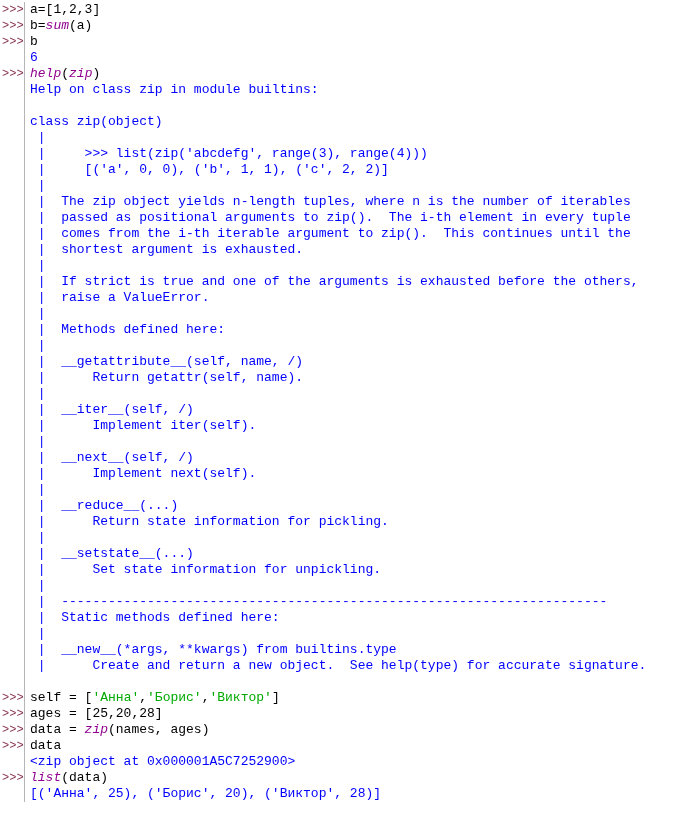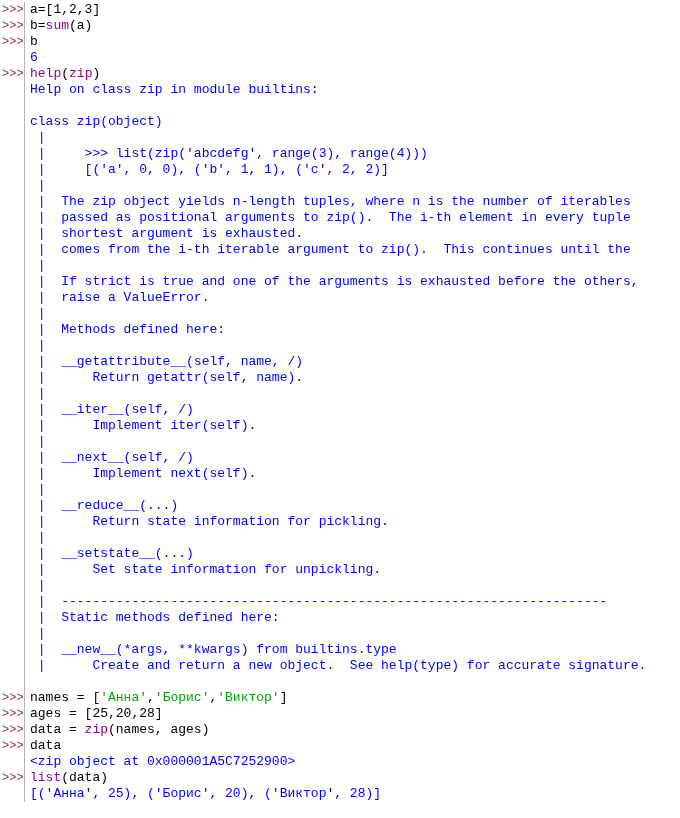--- a/index.html
+++ b/index.html
@@ -38,21 +38,21 @@
     box-sizing: border-box;
     white-space: pre;
     overflow: hidden;
   }
   .content {
     padding-left: 5px;
     white-space: pre;
     line-height: 16px;
   }
   .seg-code    { color: var(--code, #000000); }
-  .seg-builtin { color: var(--builtin, #900090); }
+  .seg-builtin { color: var(--builtin, #900090); font-style: italic; }
   .seg-string  { color: var(--string, #00aa00); text-align: center; }
   .seg-output  { color: var(--stdout, #0000ff); }
 </style>
 </head>
 <body>
 
 <div class="shell" id="shell">
     <div class="row">
       <span class="gutter">&gt;&gt;&gt;</span>
       <span class="content"><span class="seg-code">a=[1,2,3]</span></span>
@@ -104,28 +104,28 @@
     <div class="row">
       <span class="gutter"></span>
       <span class="content"><span class="seg-output"> |  The zip object yields n-length tuples, where n is the number of iterables</span></span>
     </div>
     <div class="row">
       <span class="gutter"></span>
       <span class="content"><span class="seg-output"> |  passed as positional arguments to zip().  The i-th element in every tuple</span></span>
     </div>
     <div class="row">
       <span class="gutter"></span>
+      <span class="content"><span class="seg-output"> |  comes from the i-th iterable argument to zip().  This continues until the</span></span>
+    </div>
+    <div class="row">
+      <span class="gutter"></span>
       <span class="content"><span class="seg-output"> |  shortest argument is exhausted.</span></span>
     </div>
     <div class="row">
       <span class="gutter"></span>
-      <span class="content"><span class="seg-output"> |  comes from the i-th iterable argument to zip().  This continues until the</span></span>
-    </div>
-    <div class="row">
-      <span class="gutter"></span>
       <span class="content"><span class="seg-output"> |</span></span>
     </div>
     <div class="row">
       <span class="gutter"></span>
       <span class="content"><span class="seg-output"> |  If strict is true and one of the arguments is exhausted before the others,</span></span>
     </div>
     <div class="row">
       <span class="gutter"></span>
       <span class="content"><span class="seg-output"> |  raise a ValueError.</span></span>
     </div>
@@ -220,21 +220,21 @@
     <div class="row">
       <span class="gutter"></span>
       <span class="content"><span class="seg-output"> |      Create and return a new object.  See help(type) for accurate signature.</span></span>
     </div>
     <div class="row">
       <span class="gutter"></span>
       <span class="content"></span>
     </div>
     <div class="row">
       <span class="gutter">&gt;&gt;&gt;</span>
-      <span class="content"><span class="seg-code">names = [</span><span class="seg-string">'Анна'</span><span class="seg-code">,</span><span class="seg-string">'Борис'</span><span class="seg-code">,</span><span class="seg-string">'Виктор'</span><span class="seg-code">]</span></span>
+      <span class="content"><span class="seg-code">self = [</span><span class="seg-string">'Анна'</span><span class="seg-code">,</span><span class="seg-string">'Борис'</span><span class="seg-code">,</span><span class="seg-string">'Виктор'</span><span class="seg-code">]</span></span>
     </div>
     <div class="row">
       <span class="gutter">&gt;&gt;&gt;</span>
       <span class="content"><span class="seg-code">ages = [25,20,28]</span></span>
     </div>
     <div class="row">
       <span class="gutter">&gt;&gt;&gt;</span>
       <span class="content"><span class="seg-code">data = </span><span class="seg-builtin">zip</span><span class="seg-code">(names, ages)</span></span>
     </div>
     <div class="row">

